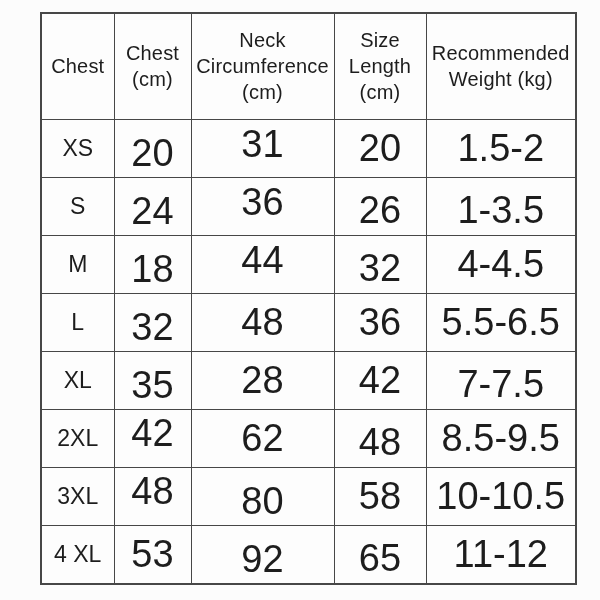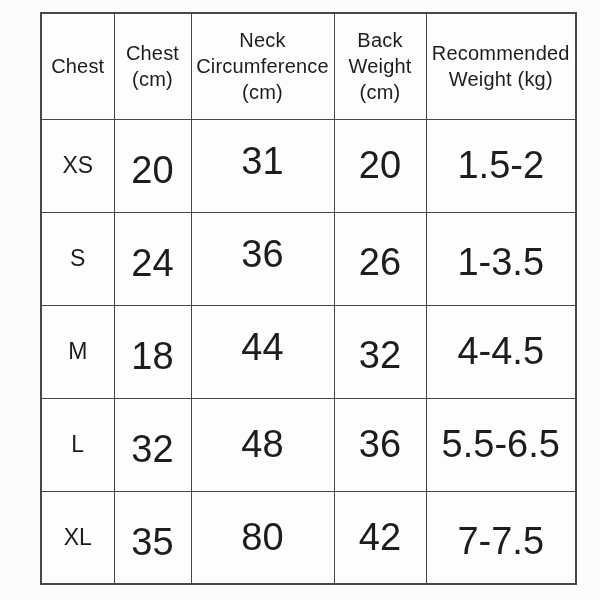--- a/index.html
+++ b/index.html
@@ -82,21 +82,21 @@
         <col class="c-chest">
         <col class="c-neck">
         <col class="c-back">
         <col class="c-weight">
     </colgroup>
     <thead>
       <tr>
         <th>Chest</th>
         <th>Chest (cm)</th>
         <th>Neck Circumference (cm)</th>
-        <th>Back Weight (cm)</th>
+        <th>Size Length (cm)</th>
         <th>Recommended Weight (kg)</th>
       </tr>
     </thead>
     <tbody>
       <tr>
         <td class="size-cell"><span>XS</span></td>
         <td class="num-cell"><span>20</span></td>
         <td class="num-cell"><span>31</span></td>
         <td class="num-cell"><span>20</span></td>
         <td class="num-cell"><span>1.5-2</span></td>
@@ -118,19 +118,40 @@
       <tr>
         <td class="size-cell"><span>L</span></td>
         <td class="num-cell"><span>32</span></td>
         <td class="num-cell"><span>48</span></td>
         <td class="num-cell"><span>36</span></td>
         <td class="num-cell"><span>5.5-6.5</span></td>
       </tr>
       <tr>
         <td class="size-cell"><span>XL</span></td>
         <td class="num-cell"><span>35</span></td>
-        <td class="num-cell"><span>80</span></td>
+        <td class="num-cell"><span>28</span></td>
         <td class="num-cell"><span>42</span></td>
         <td class="num-cell"><span>7-7.5</span></td>
+      </tr>
+      <tr>
+        <td class="size-cell"><span>2XL</span></td>
+        <td class="num-cell"><span>42</span></td>
+        <td class="num-cell"><span>62</span></td>
+        <td class="num-cell"><span>48</span></td>
+        <td class="num-cell"><span>8.5-9.5</span></td>
+      </tr>
+      <tr>
+        <td class="size-cell"><span>3XL</span></td>
+        <td class="num-cell"><span>48</span></td>
+        <td class="num-cell"><span>80</span></td>
+        <td class="num-cell"><span>58</span></td>
+        <td class="num-cell"><span>10-10.5</span></td>
+      </tr>
+      <tr>
+        <td class="size-cell"><span>4 XL</span></td>
+        <td class="num-cell"><span>53</span></td>
+        <td class="num-cell"><span>92</span></td>
+        <td class="num-cell"><span>65</span></td>
+        <td class="num-cell"><span>11-12</span></td>
       </tr>
     </tbody>
   </table>
 </div>
 
 </body></html>

